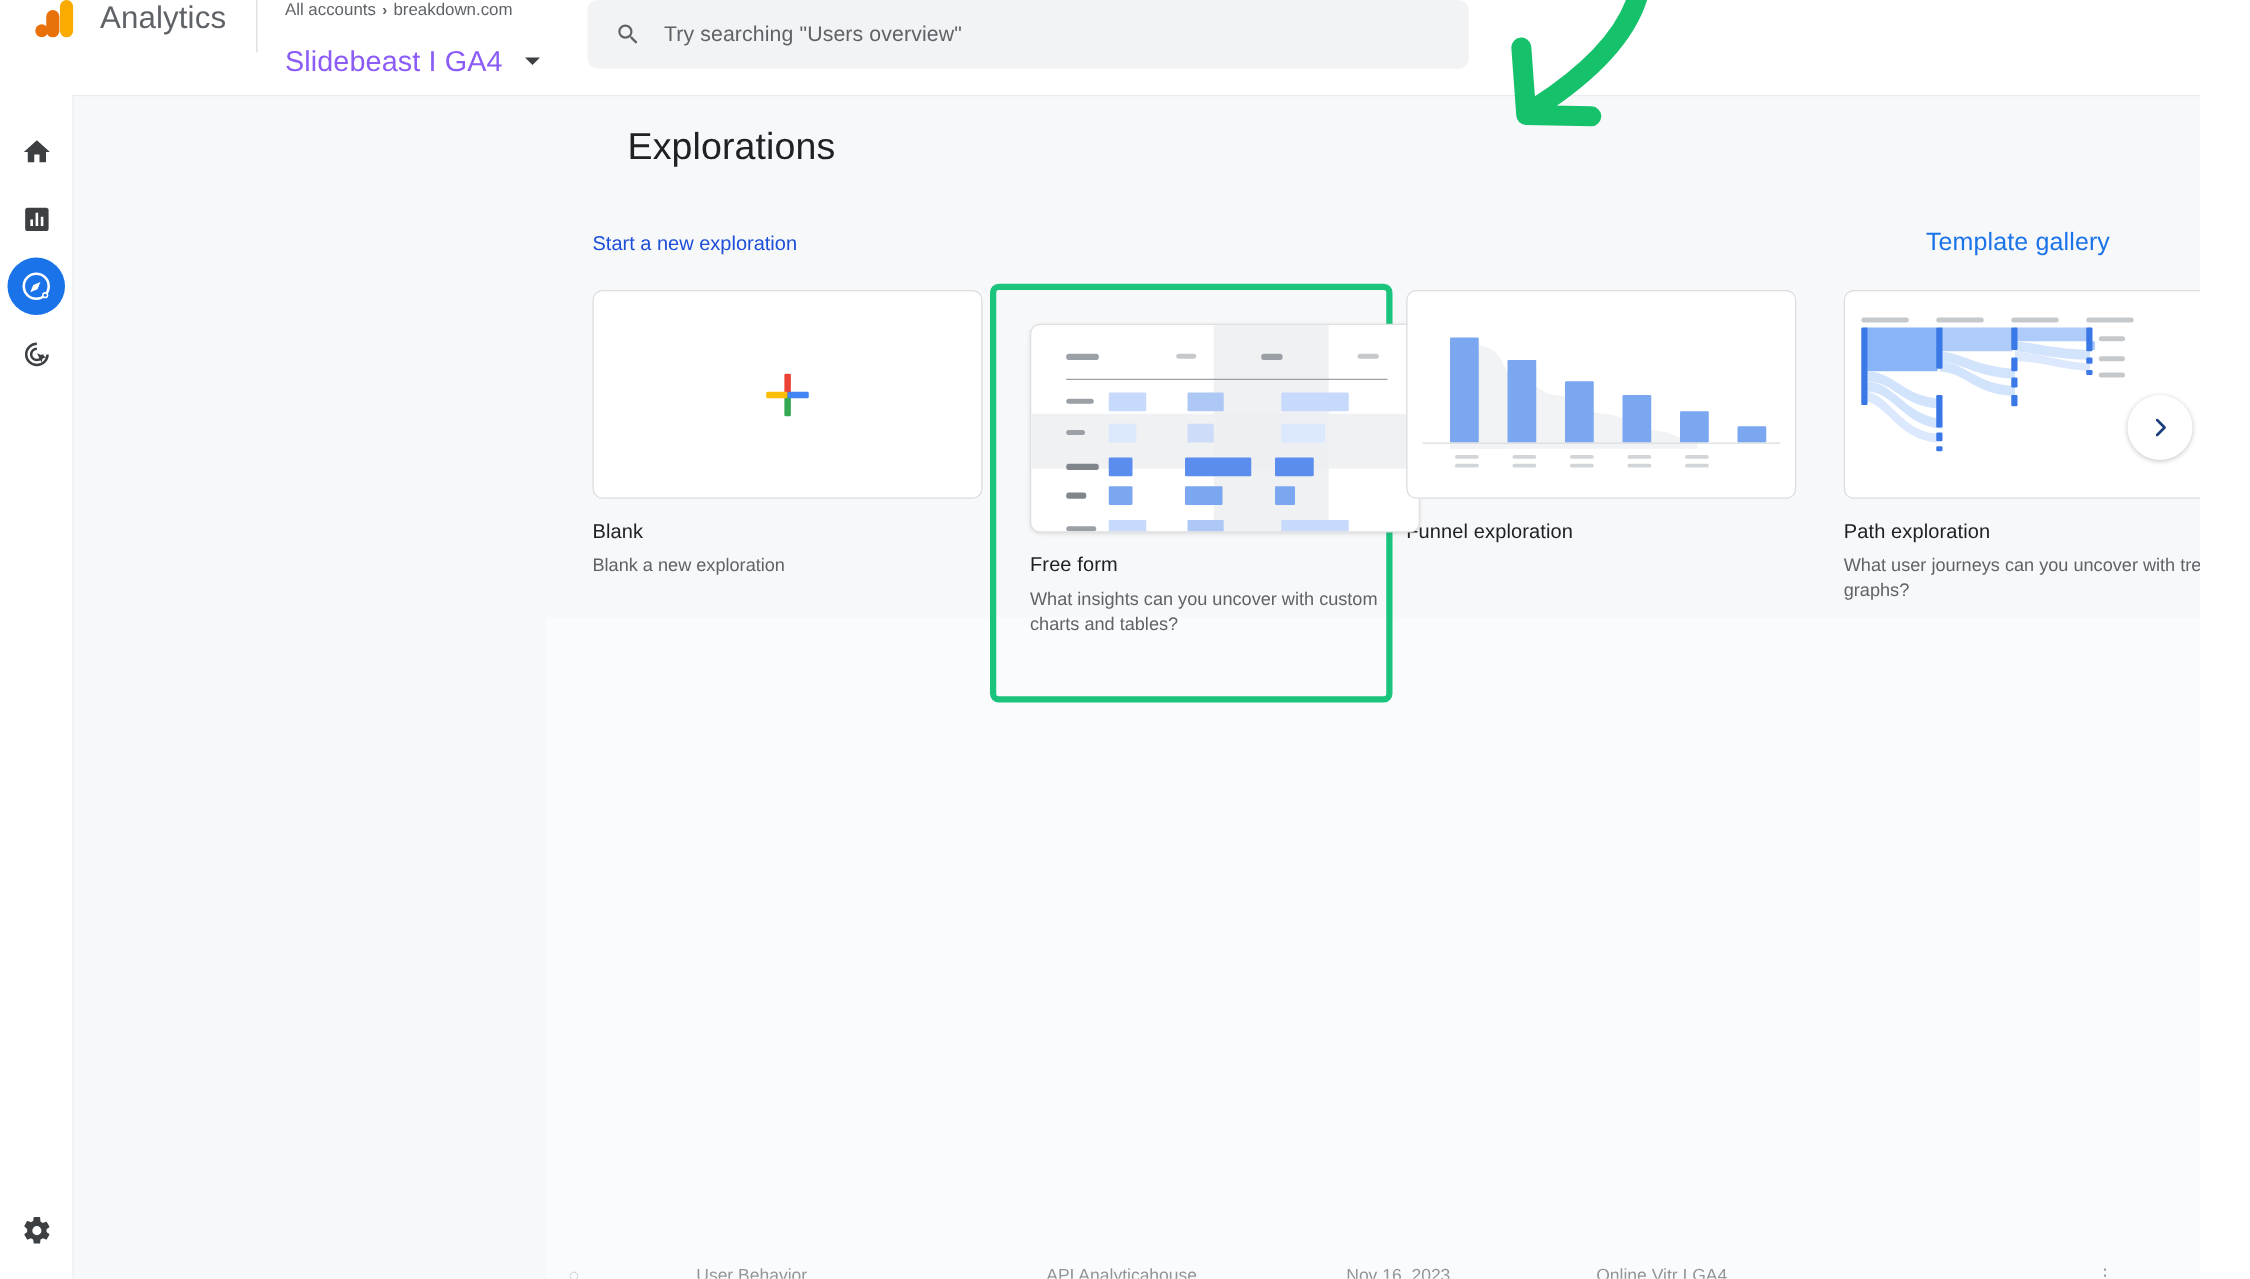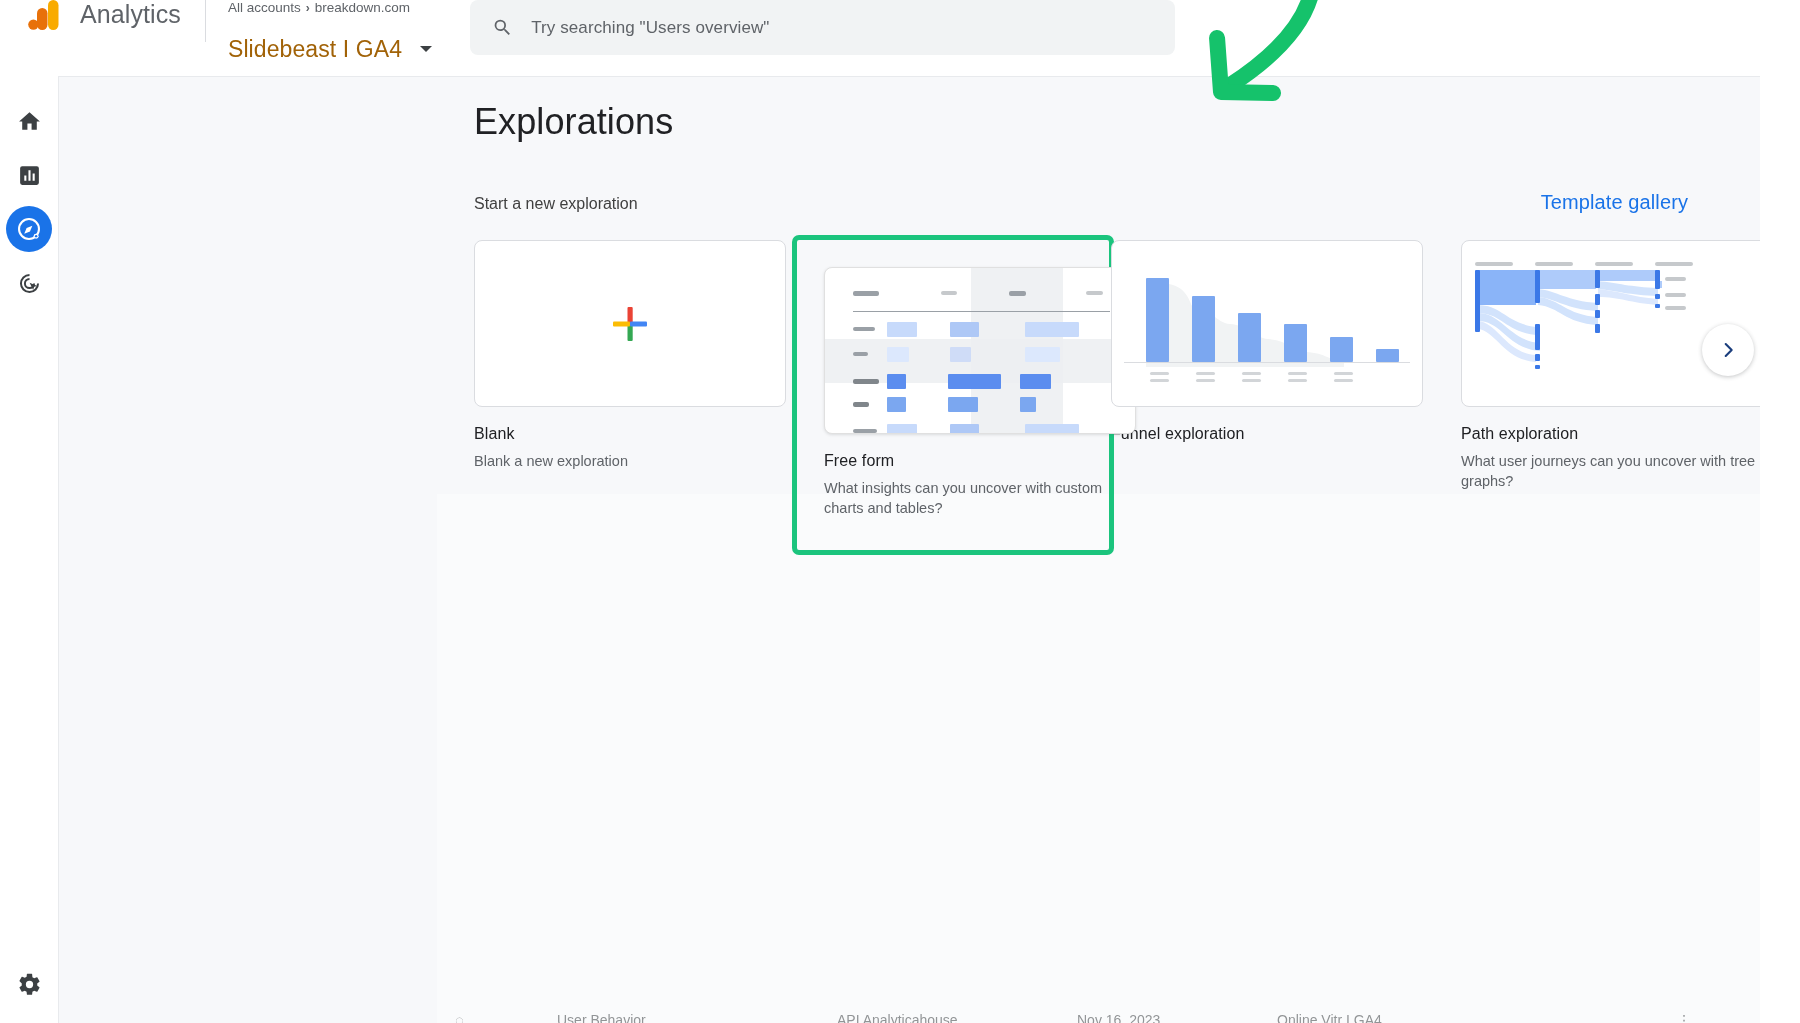--- a/index.html
+++ b/index.html
@@ -26,21 +26,21 @@
     width: 1px; height: 42px; background: #dadce0; margin: 0 22px 0 24px;
   }
   .acct { display: flex; flex-direction: column; justify-content: center; gap: 16px; }
   .acct-crumb {
     font-size: 13.5px; color: #5f6368; display: flex; align-items: center;
     gap: 5px; line-height: 16px; margin-bottom: 3px;
   }
   .crumb-sep { font-size: 12px; color: #5f6368; font-weight: 700; }
   .acct-row { display: flex; align-items: center; gap: 18px; }
   .acct-name {
-    font-size: 23px; color: #a16207; line-height: 28px; letter-spacing: .1px;
+    font-size: 23px; color: #8b5cf6; line-height: 28px; letter-spacing: .1px;
   }
   .acct-caret {
     width: 0; height: 0; border-left: 6px solid transparent;
     border-right: 6px solid transparent; border-top: 6px solid #3c4043;
   }
   .search-wrap { margin-left: 38px; }
   .search-box {
     width: 705px; height: 55px; background: #f1f3f4; border-radius: 8px;
     display: flex; align-items: center; padding: 0 22px; gap: 18px;
     border: none; cursor: text;
@@ -66,28 +66,28 @@
   
   .surface {
     position: absolute; top: 76px; left: 59px;
     width: 1701px; height: 947px; background: #f7f8fa;
     border-top: 1px solid #e8eaed;
     overflow: hidden;
   }
   .content { position: absolute; left: 415px; top: 0; width: 1286px; }
 
   .page-title {
-    font-size: 36px; color: #202124; font-weight: 400;
-    letter-spacing: .1px; margin-top: 24px;
+    font-size: 30px; color: #202124; font-weight: 400;
+    letter-spacing: .1px; margin-top: 24px; margin-left: 28px;
   }
   .section-row {
     display: flex; align-items: baseline; justify-content: space-between;
     margin-top: 40px; padding-right: 72px;
   }
-  .section-label { font-size: 16px; color: #404040; margin-top: 12px; }
+  .section-label { font-size: 16px; color: #1d4ed8; margin-top: 12px; }
   .gallery-link {
     font-size: 20px; color: #1a73e8; cursor: pointer; letter-spacing: .1px;
   }
 
   
   .cards { position: relative; margin-top: 26px; display: flex; }
   .card {
     width: 312px; margin-right: 38px; cursor: pointer;
   }
   .card-thumb {
@@ -98,22 +98,22 @@
   .card-title {
     font-size: 16px; color: #202124; margin-top: 18px; letter-spacing: .1px;
   }
   .card-desc {
     font-size: 14.5px; color: #5f6368; margin-top: 8px;
     line-height: 20px; width: 300px;
   }
 
   
   .card.selected {
-    position: relative; padding: 27px 27px 32px 27px;
-    margin-left: -27px; margin-right: 2px;
+    position: relative; padding: 27px 27px 47px 27px;
+    margin-left: -27px; margin-right: 16px;
     outline: 5px solid #1bc47d; border-radius: 2px;
   }
   .card.selected .card-thumb { box-shadow: 0 1px 3px rgba(60,64,67,.15); border-color: #e0e0e0; }
 
   
   .plus { position: absolute; left: 50%; top: 50%; transform: translate(-50%,-50%);
           width: 44px; height: 44px; }
 
   
   .ff { position: absolute; inset: 0; padding: 18px 20px; }

